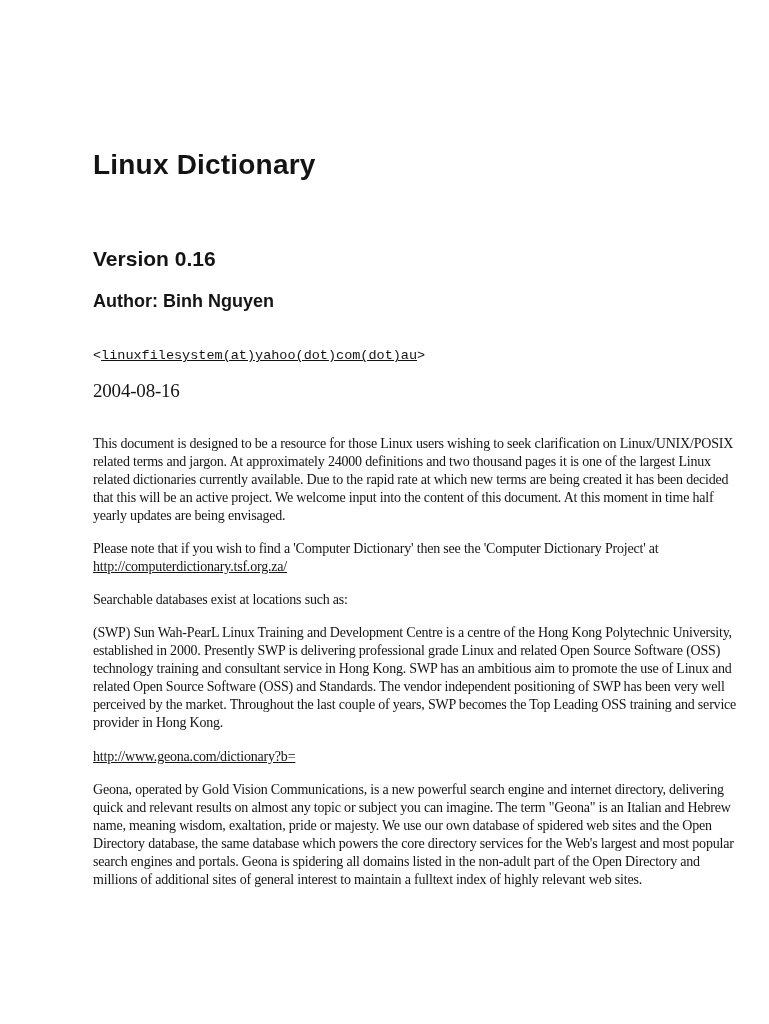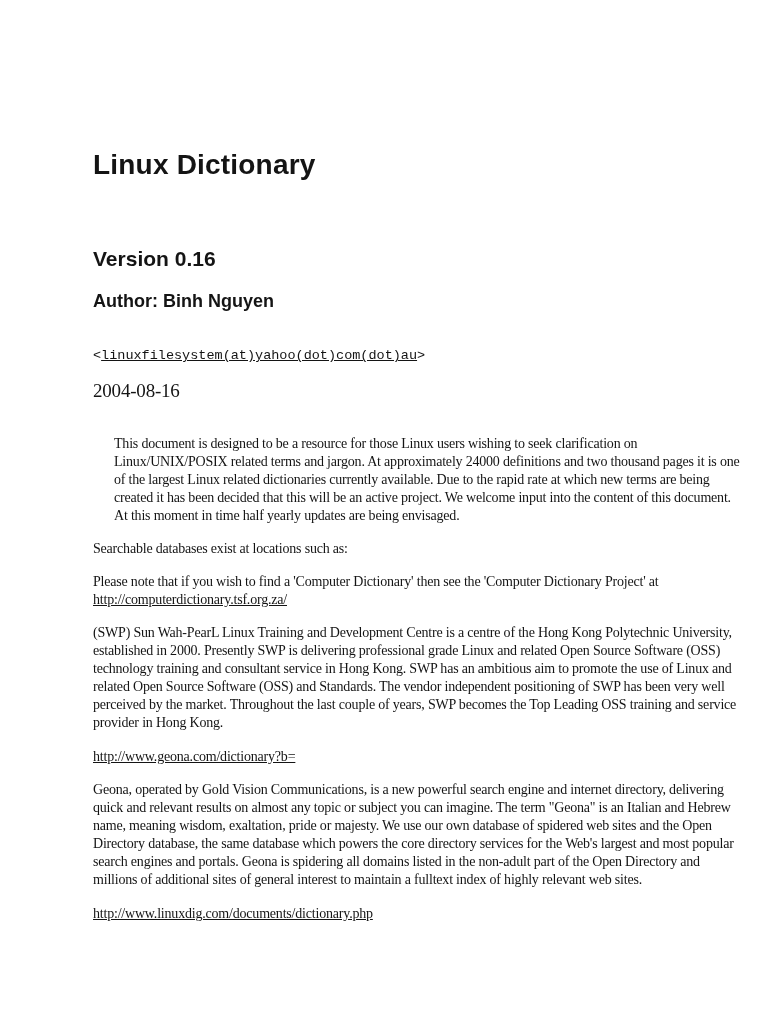--- a/index.html
+++ b/index.html
@@ -56,21 +56,21 @@
     font-size: 19px;
     letter-spacing: -0.2px;
   }
   p.body-para {
     font-size: 14px;
     line-height: 18px;
     letter-spacing: -0.2px;
     margin: 15px 0 0 0;
     text-align: left;
   }
-  p.intro-para { margin-top: 33px; margin-left: 21px; }
+  p.intro-para { margin-top: 33px; }
   a { color: inherit; text-decoration: underline; text-align: center; }
   .block-link {
     display: block;
     width: max-content;
     max-width: 100%;
     font-size: 14px;
     letter-spacing: -0.2px;
     line-height: 18px;
   }
   a.url-line {
@@ -93,29 +93,28 @@
   <h2 class="version-heading">Version 0.16</h2>
 
   <h3 class="author-heading">Author: Binh Nguyen</h3>
 
   <div class="email-line"><span>&lt;</span><a href="#">linuxfilesystem(at)yahoo(dot)com(dot)au</a><span>&gt;</span></div>
 
   <div class="date-line">2004-08-16</div>
 
   <p class="body-para intro-para">This document is designed to be a resource for those Linux users wishing to seek clarification on Linux/UNIX/POSIX related terms and jargon. At approximately 24000 definitions and two thousand pages it is one of the largest Linux related dictionaries currently available. Due to the rapid rate at which new terms are being created it has been decided that this will be an active project. We welcome input into the content of this document. At this moment in time half yearly updates are being envisaged.</p>
 
-  <p class="body-para">Searchable databases exist at locations such as:</p>
-
   <p class="body-para">
     <span>Please note that if you wish to find a 'Computer Dictionary' then see the 'Computer Dictionary Project' at</span>
     <a href="#" class="block-link">http://computerdictionary.tsf.org.za/</a>
   </p>
+
+  <p class="body-para">Searchable databases exist at locations such as:</p>
 
 
   <p class="body-para">(SWP) Sun Wah-PearL Linux Training and Development Centre is a centre of the Hong Kong Polytechnic University, established in 2000. Presently SWP is delivering professional grade Linux and related Open Source Software (OSS) technology training and consultant service in Hong Kong. SWP has an ambitious aim to promote the use of Linux and related Open Source Software (OSS) and Standards. The vendor independent positioning of SWP has been very well perceived by the market. Throughout the last couple of years, SWP becomes the Top Leading OSS training and service provider in Hong Kong.</p>
 
   <a href="#" class="url-line">http://www.geona.com/dictionary?b=</a>
 
   <p class="body-para">Geona, operated by Gold Vision Communications, is a new powerful search engine and internet directory, delivering quick and relevant results on almost any topic or subject you can imagine. The term "Geona" is an Italian and Hebrew name, meaning wisdom, exaltation, pride or majesty. We use our own database of spidered web sites and the Open Directory database, the same database which powers the core directory services for the Web's largest and most popular search engines and portals. Geona is spidering all domains listed in the non-adult part of the Open Directory and millions of additional sites of general interest to maintain a fulltext index of highly relevant web sites.</p>
 
-  <a href="#" class="url-line">http://www.linuxdig.com/documents/dictionary.php</a>
 
 </div>
 
 </body></html>

